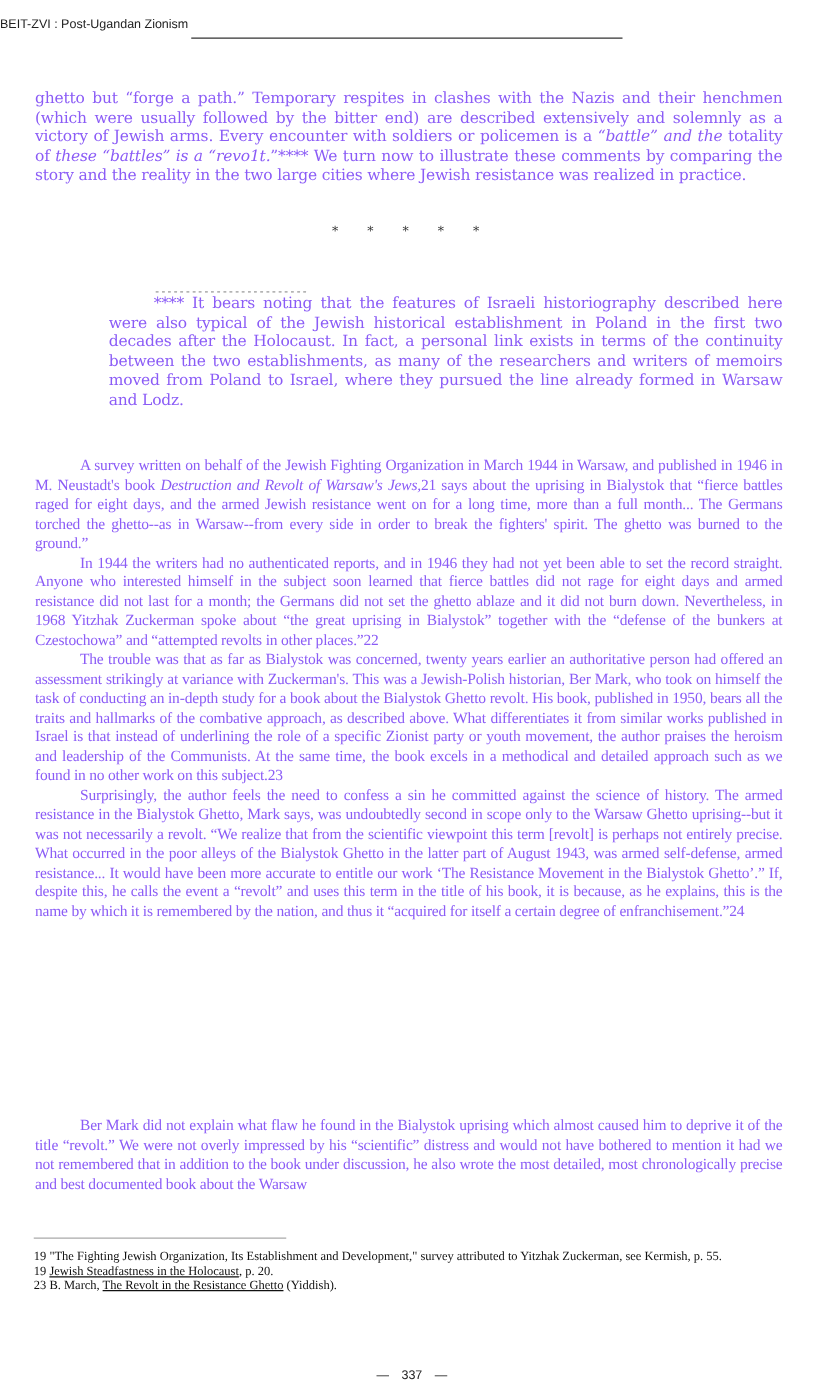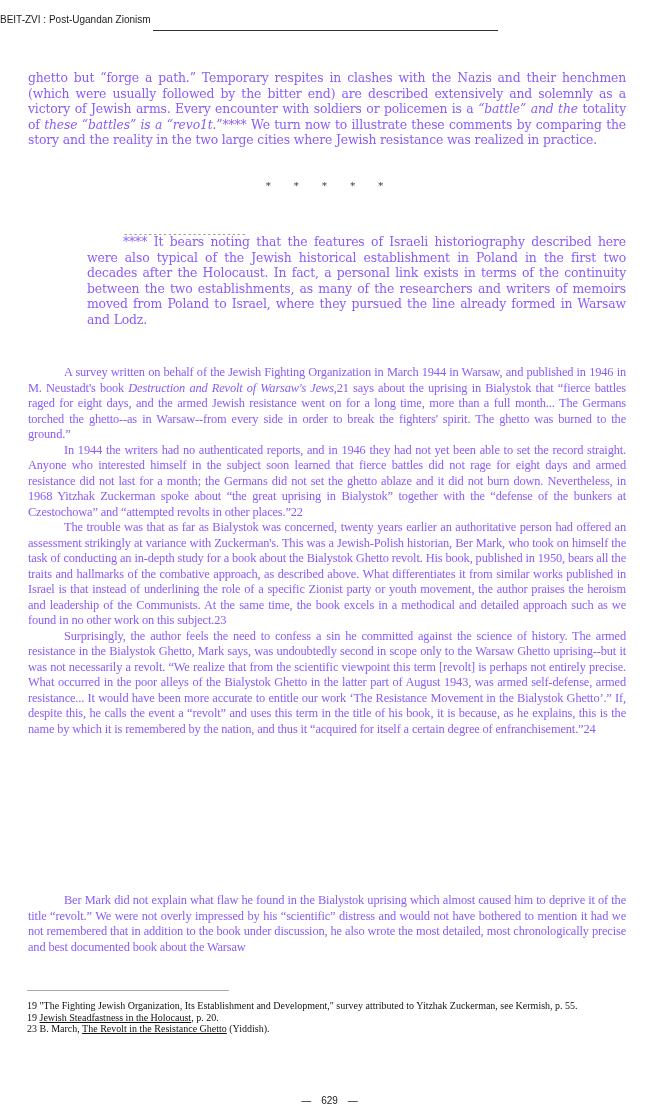--- a/index.html
+++ b/index.html
@@ -77,14 +77,14 @@
 </div>
 
 <div class="fn-rule"></div>
 <div class="footnotes">
   <div><span>19</span><span> "The Fighting Jewish Organization, Its Establishment and Development," survey attributed to Yitzhak Zuckerman, see Kermish, p. 55.</span></div>
   <div><span>19</span><span> </span><span class="u">Jewish Steadfastness in the Holocaust</span><span>, p. 20.</span></div>
   <div><span>23</span><span> B. March, </span><span class="u">The Revolt in the Resistance Ghetto</span><span> (Yiddish).</span></div>
 </div>
 
 <div class="page-num">
-  <span class="dash">—</span><span>629</span><span class="dash">—</span>
+  <span class="dash">—</span><span>337</span><span class="dash">—</span>
 </div>
 
 </body></html>

